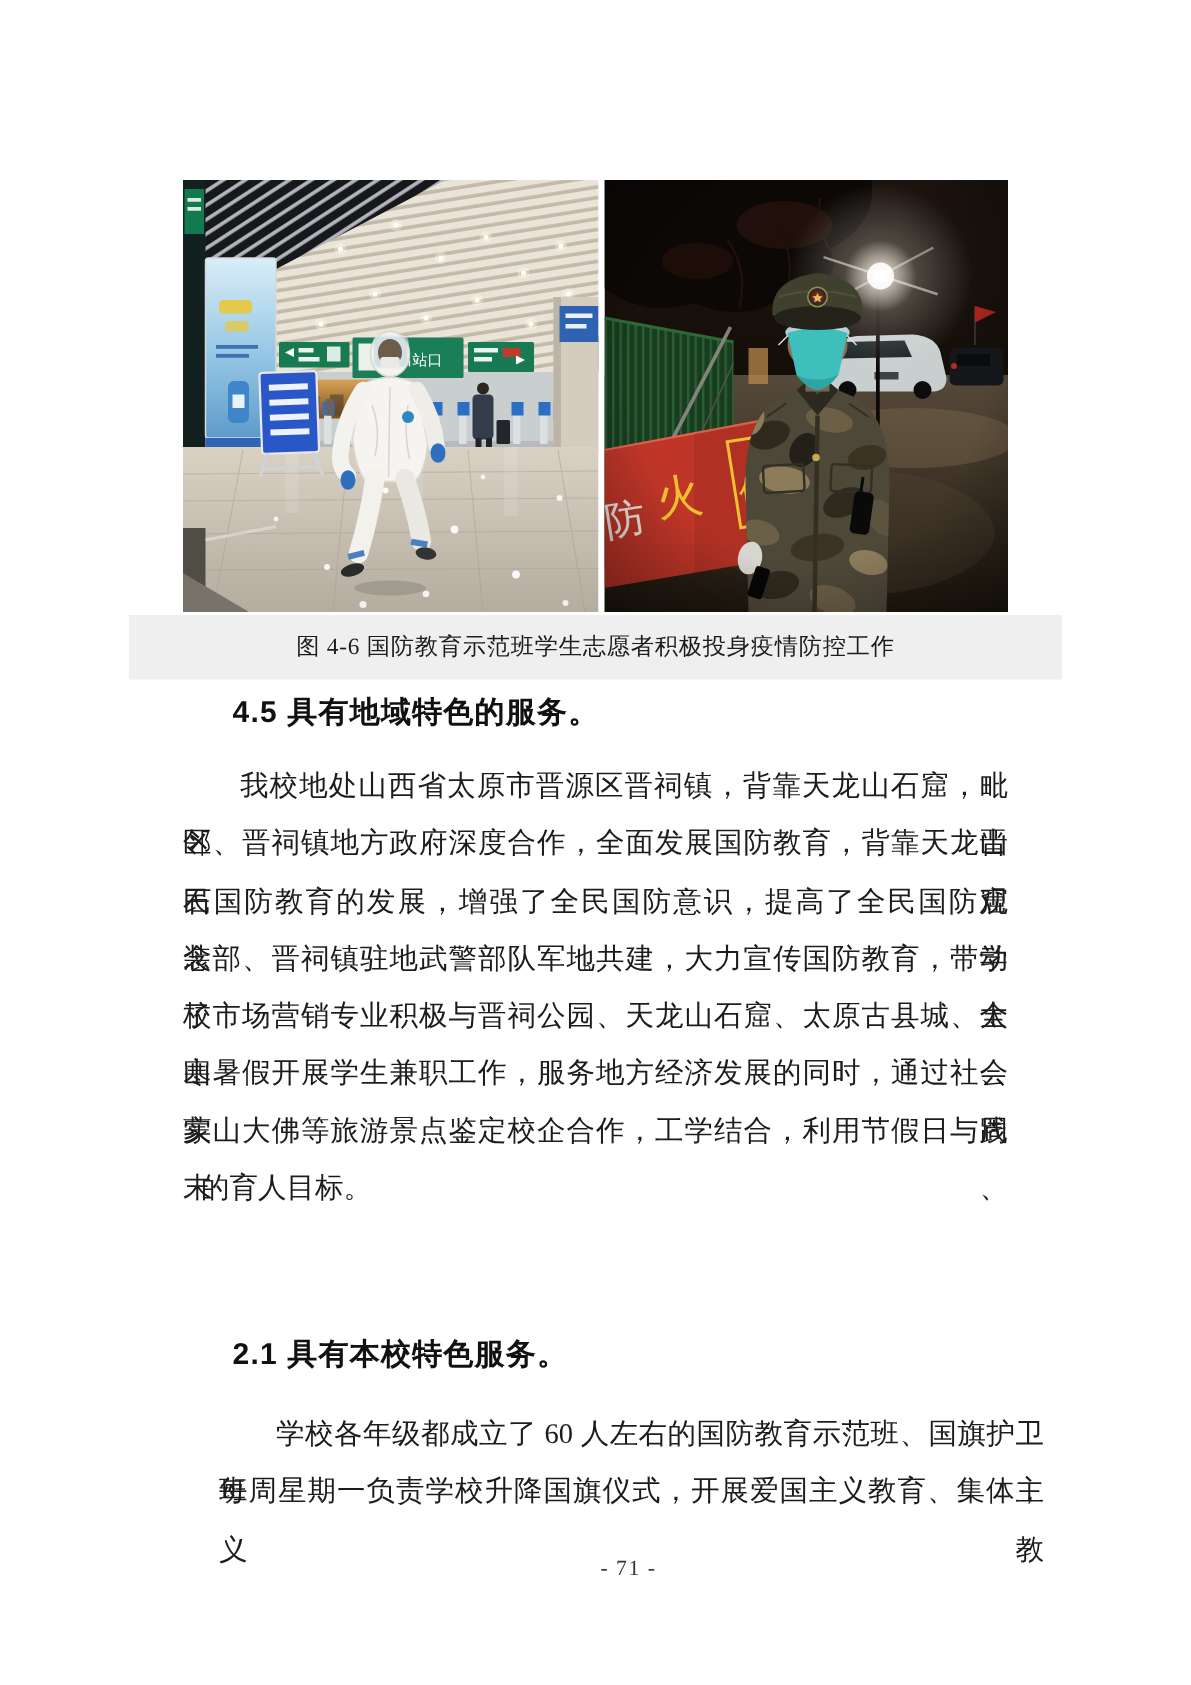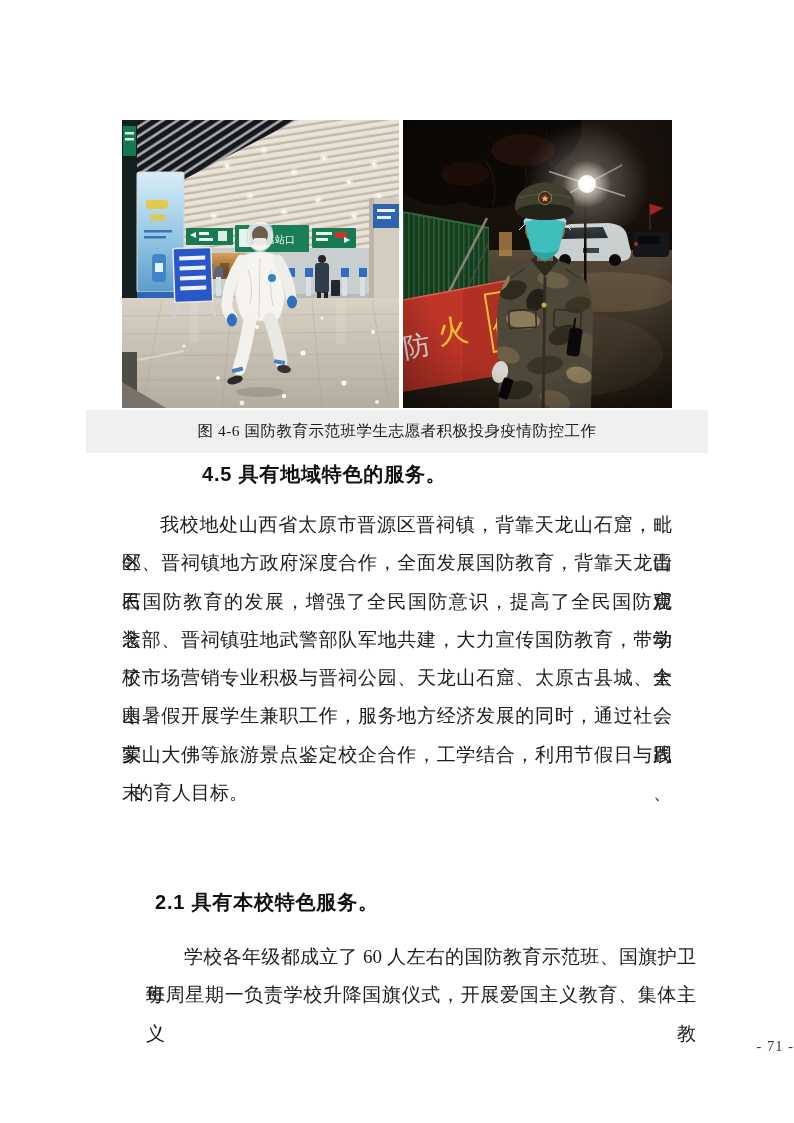--- a/index.html
+++ b/index.html
@@ -14,34 +14,34 @@
   .caption-strip {
     position:absolute; left:86px; top:410px; width:622px; height:43px;
     background:#efefef; display:flex; align-items:center; justify-content:center;
     font-size:15.5px; letter-spacing:0.5px;
   }
   .sec-heading {
     position:absolute; left:155px; margin:0;
     font-family:"Liberation Sans","DejaVu Sans",sans-serif;
     font-weight:bold; font-size:20px; letter-spacing:0.8px; color:#111;
   }
-  #heading-45 { top:461px;margin-left:47px; }
+  #heading-45 { top:461px; }
   #heading-46 { top:889px; }
   .para { position:absolute; left:122px; width:550px; font-size:19px; }
   #para-1 { top:506px; }
   #para-2 { top:938px;margin-left:24px; }
   .pl {
     height:38.3px; line-height:38.3px;
     text-align:justify; text-align-last:justify;
     overflow:visible;
   }
   .pl.first { text-indent:2em; }
   .pl.lastline { text-align-last:left;margin-left:12px; }
   .page-number {
-    position:absolute; left:12px; right:0; top:1038px; text-align:right;
+    position:absolute; left:12px; right:0; top:1038px; text-align:center;
     font-size:14.5px; color:#323244; letter-spacing:1px;padding-left:32px;
   }
 </style>
 </head>
 <body>
 
 <div class="page">
 
   <div class="photos">
 

